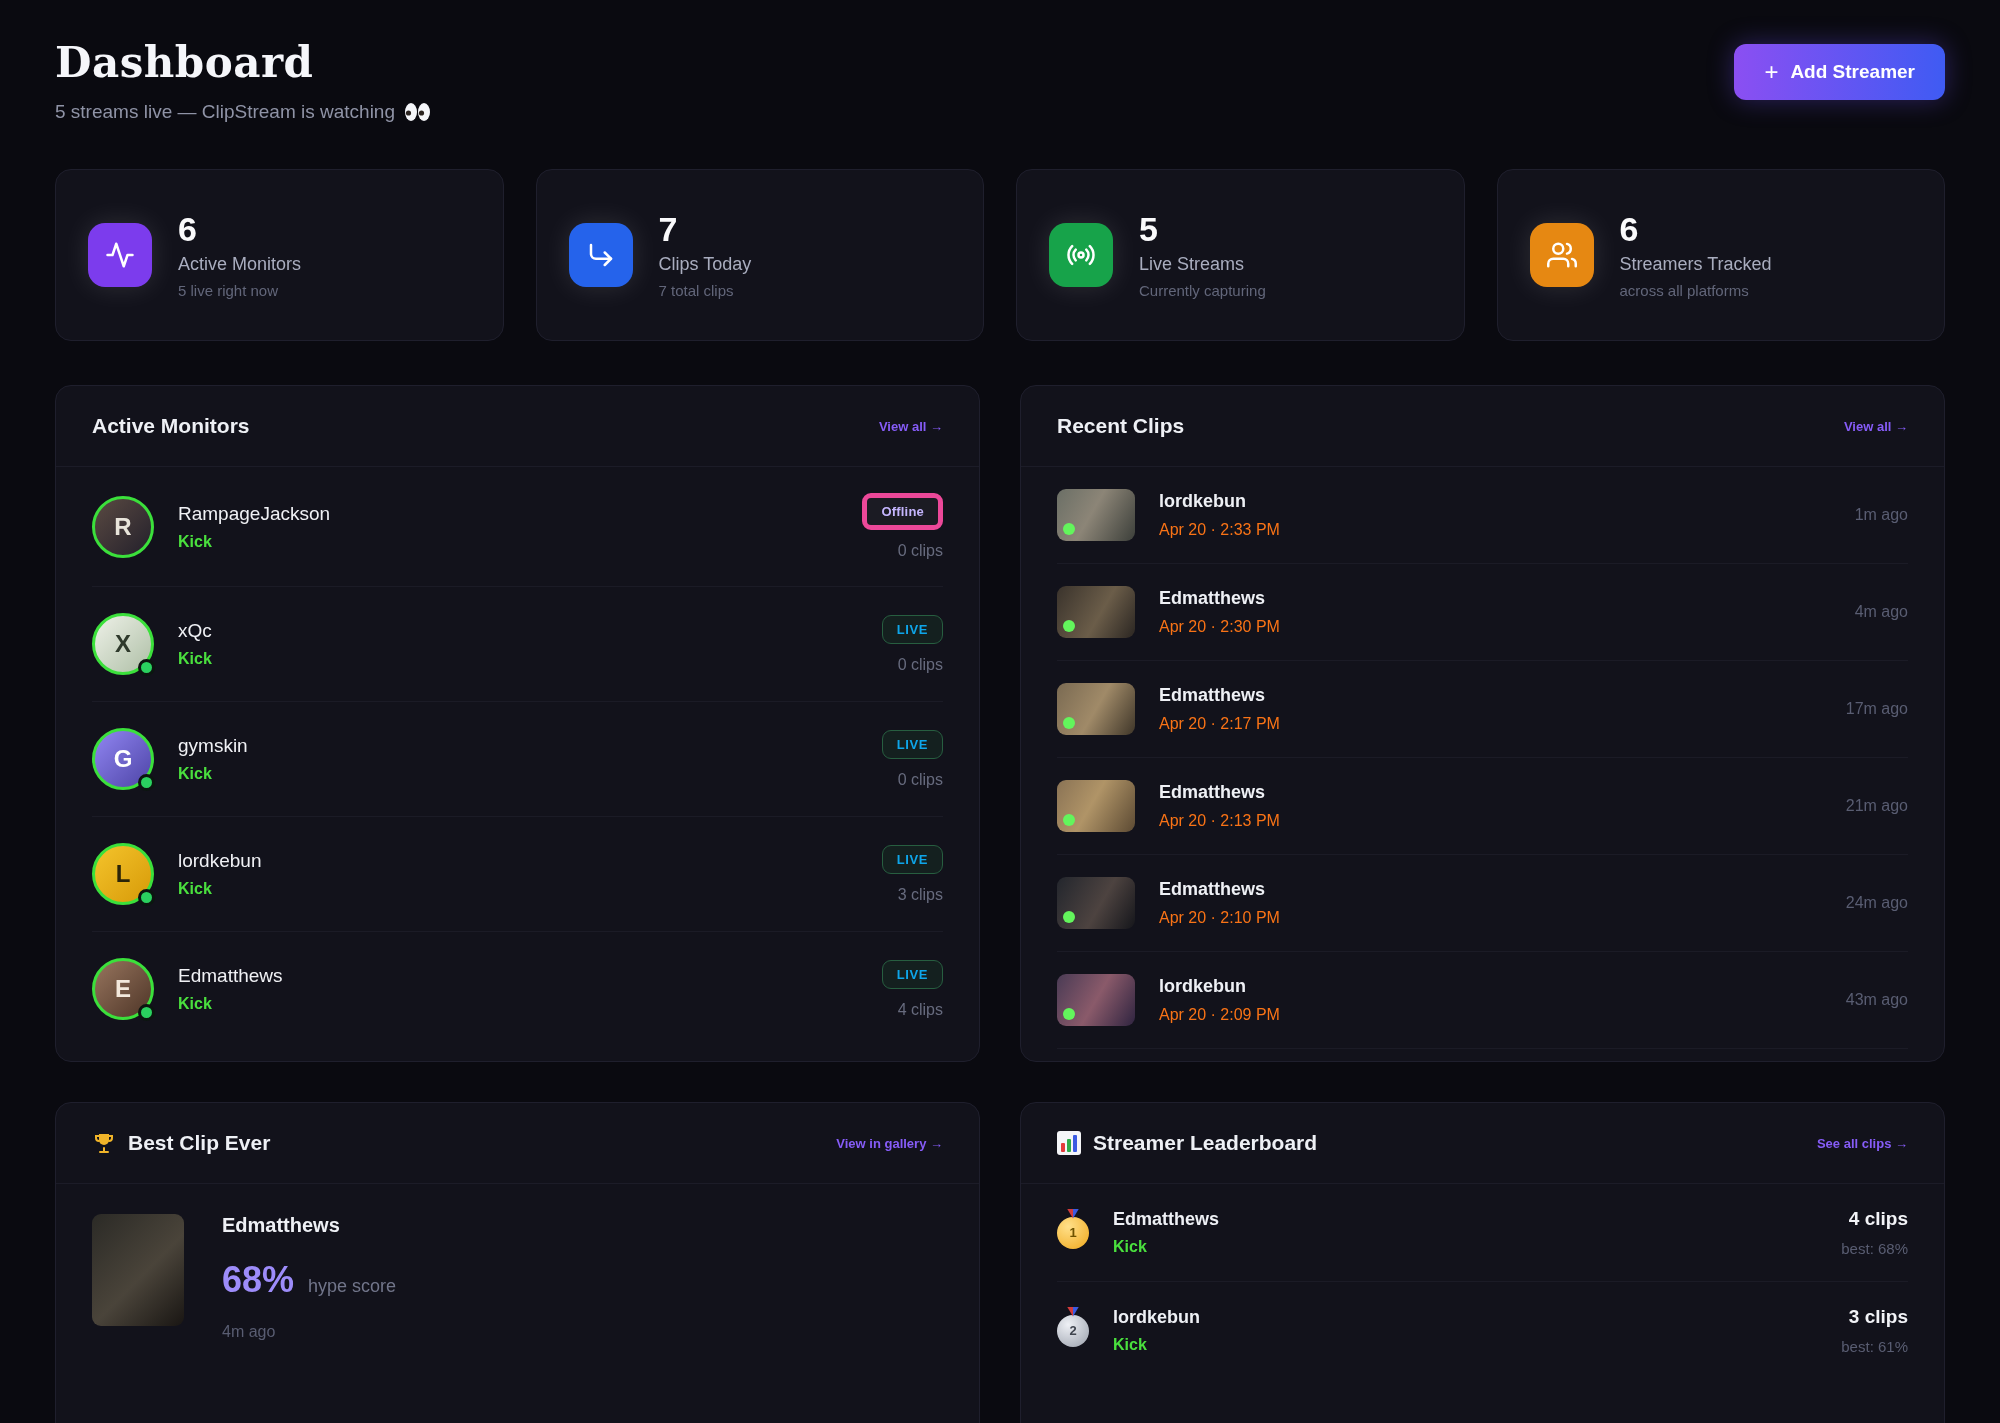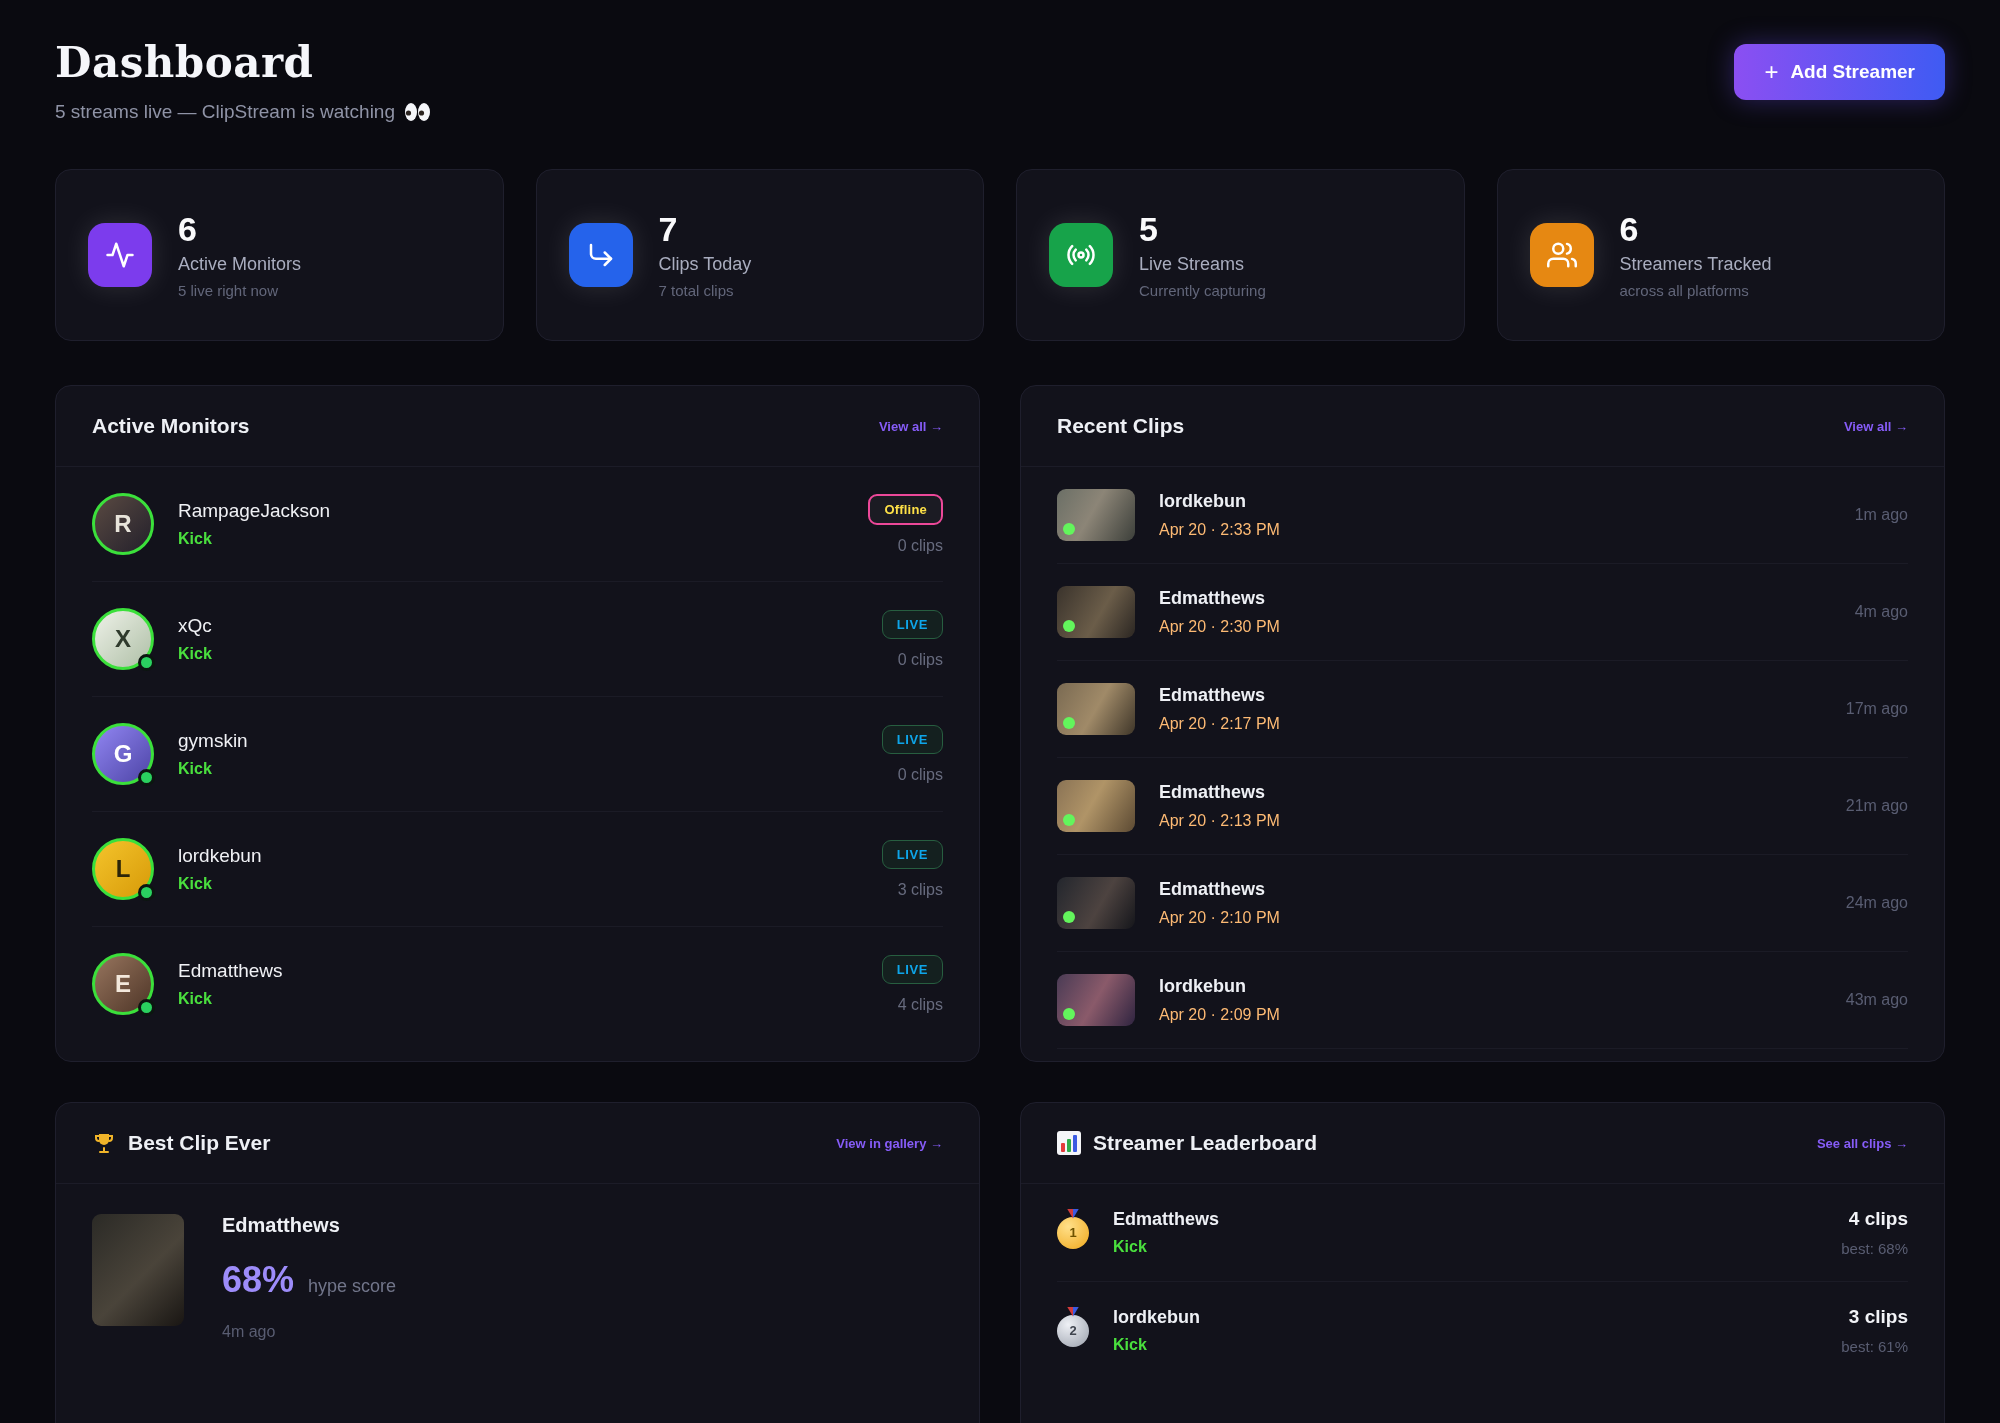--- a/index.html
+++ b/index.html
@@ -75,36 +75,36 @@
   }
   .monitor-info { margin-left:24px; flex:1; }
   .monitor-name { font-size:19px; font-weight:400; color:#f0f1f5; }
   .platform { font-size:16px; font-weight:700; color:#4ae03e; margin-top:8px; }
   .monitor-right { display:flex; flex-direction:column; align-items:flex-end; gap:12px; }
   .badge {
     display:inline-block; padding:6px 14px; border-radius:9px;
     font-size:13px; font-weight:700; letter-spacing:.6px;
     color:#0ea5e9; background:rgba(48,209,88,.08); border:1px solid #275e40;
   }
-  .offline .badge { color:#fde047; background:rgba(255,255,255,.04); border:2px solid #ec4899; letter-spacing:.2px; }
+  .offline .badge { color:#c4b5fd; background:rgba(255,255,255,.04); border:5px solid #ec4899; letter-spacing:.2px; }
   .clips-count { font-size:16px; color:#676b7e; }
 
   
   .clip-row { display:flex; align-items:center; padding:22px 0; border-bottom:1px solid #1b1b26; }
   .thumb {
     position:relative; width:78px; height:52px; border-radius:9px; flex:0 0 auto;
     background:#2a2a33; overflow:visible;
   }
   .thumb-dot {
     position:absolute; left:6px; bottom:6px; width:12px; height:12px; border-radius:50%;
     background:#63f55c;
   }
   .clip-info { margin-left:24px; flex:1; }
   .clip-name { font-size:18px; font-weight:700; color:#eef0f5; }
-  .clip-time { font-size:16px; color:#fdba74; margin-top:9px; }
+  .clip-time { font-size:16px; color:#f97316; margin-top:9px; }
   .clip-ago { font-size:16px; color:#595d72; }
 
   
   .best-body { display:flex; gap:38px; padding:30px 36px; }
   .best-thumb { width:92px; height:112px; border-radius:9px; flex:0 0 auto; }
   .best-name { font-size:20px; font-weight:700; color:#eef0f5; }
   .best-score-row { display:flex; align-items:baseline; gap:14px; margin-top:22px; }
   .best-score { font-size:36px; font-weight:700; color:#9d8cfa;text-align:right; }
   .best-score-label { font-size:18px; color:#71758a; }
   .best-ago { font-size:16px; color:#595d72; margin-top:22px; }

